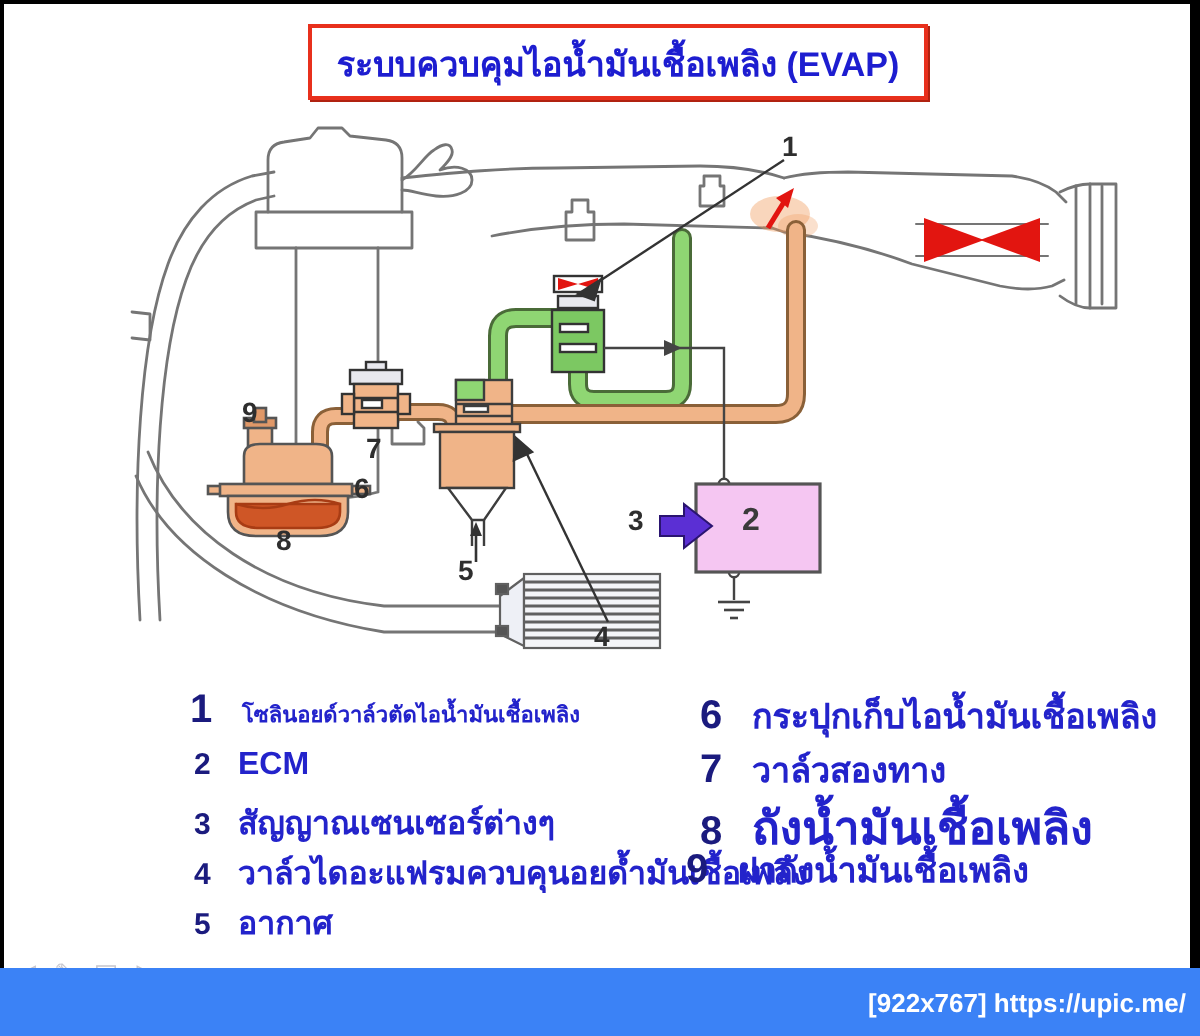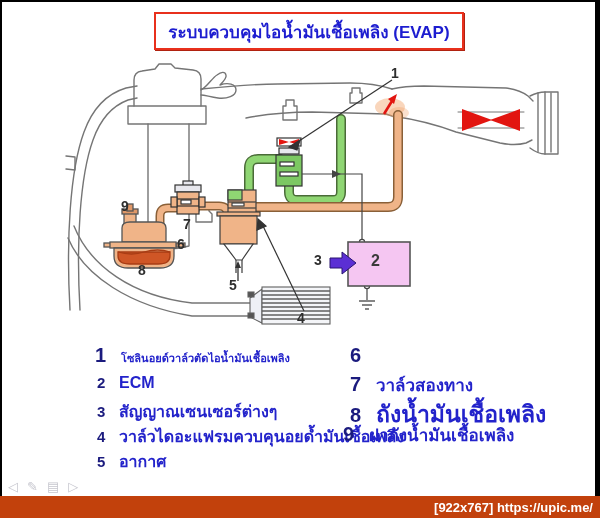--- a/index.html
+++ b/index.html
@@ -2,21 +2,21 @@
 <html><head>
 <meta charset="utf-8">
 <style>
   html,body{margin:0;padding:0;}
   body{width:600px;height:518px;position:relative;background:#fff;
        font-family:"Liberation Sans","DejaVu Sans",sans-serif;overflow:hidden;}
   .slide{position:absolute;inset:0;background:#ffffff;overflow:hidden;}
   .frame-top{position:absolute;top:0;left:0;right:0;height:2px;background:#000;}
   .frame-left{position:absolute;top:0;bottom:0;left:0;width:2px;background:#000;}
   .frame-right{position:absolute;top:0;bottom:0;right:0;width:5px;background:#000;}
-  .footer-bar{position:absolute;left:0;right:0;bottom:0;height:22px;background:#c2410c;
+  .footer-bar{position:absolute;left:0;right:0;bottom:0;height:34px;background:#3b82f6;
               display:flex;align-items:center;justify-content:flex-end;}
   .footer-caption{color:#fff;font-size:13px;font-weight:bold;padding-right:7px;
                   font-family:"Liberation Sans",sans-serif;letter-spacing:0px;}
   .title-box{position:absolute;left:154px;top:12px;width:306px;height:34px;
              border:2px solid #e8301c;box-shadow:inset 0 0 0 1px #ffffff,1px 1px 0 #b02210;
              background:#fff;display:flex;align-items:center;justify-content:center;}
   .title-text{color:#1d1dd0;font-weight:bold;font-size:17px;white-space:nowrap;text-align:center;}
   svg{position:absolute;left:0;top:0;}
   .dlabel{position:absolute;color:#2e2e2e;font-size:14px;font-weight:bold;line-height:1;}
   .ecm-num{font-size:16px;color:#3a3a3a;}
@@ -215,20 +215,21 @@
     <div class="leg-row" style="left:97px;top:424px">
       <span class="leg-num sm">4</span>
       <span class="leg-txt">วาล์วไดอะแฟรมควบคุนอยด้ำมันเชื้อเพลิง</span>
     </div>
     <div class="leg-row" style="left:97px;top:449px">
       <span class="leg-num sm">5</span>
       <span class="leg-txt">อากาศ</span>
     </div>
     <div class="leg-row" style="left:350px;top:344px">
       <span class="leg-num big">6</span>
+      <span class="leg-txt" style="font-size:17px">กระปุกเก็บไอน้ำมันเชื้อเพลิง</span>
     </div>
     <div class="leg-row" style="left:350px;top:371px">
       <span class="leg-num big">7</span>
       <span class="leg-txt" style="font-size:17px">วาล์วสองทาง</span>
     </div>
     <div class="leg-row" style="left:350px;top:396px">
       <span class="leg-num big">8</span>
       <span class="leg-txt" style="font-size:23px">ถังน้ำมันเชื้อเพลิง</span>
     </div>
     <div class="leg-row" style="left:343px;top:421px">

